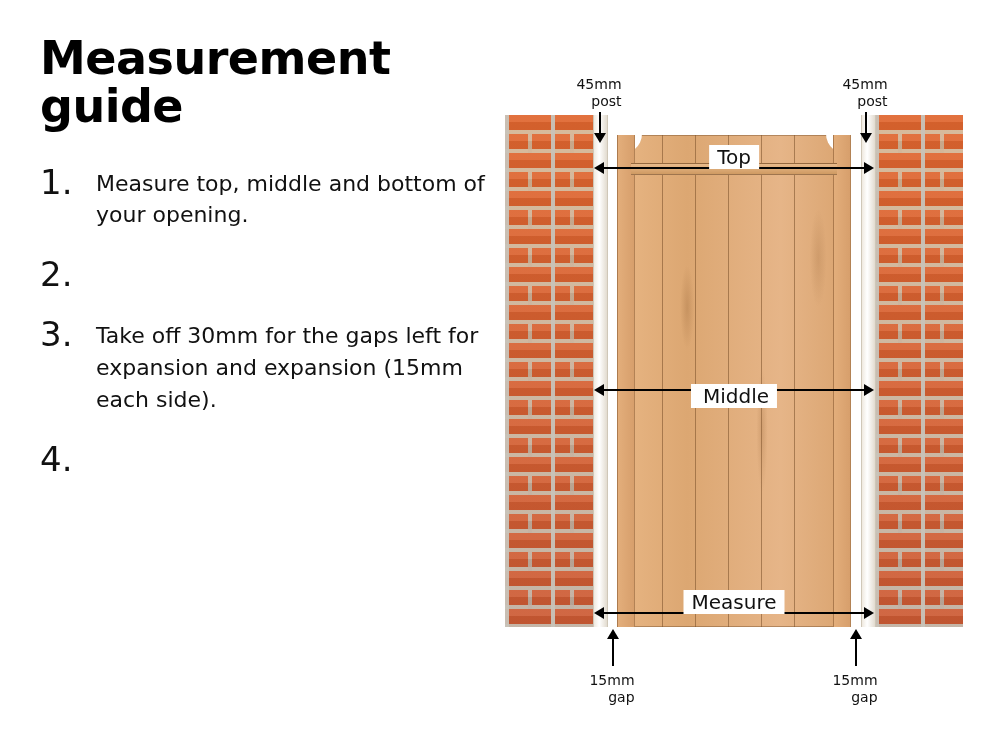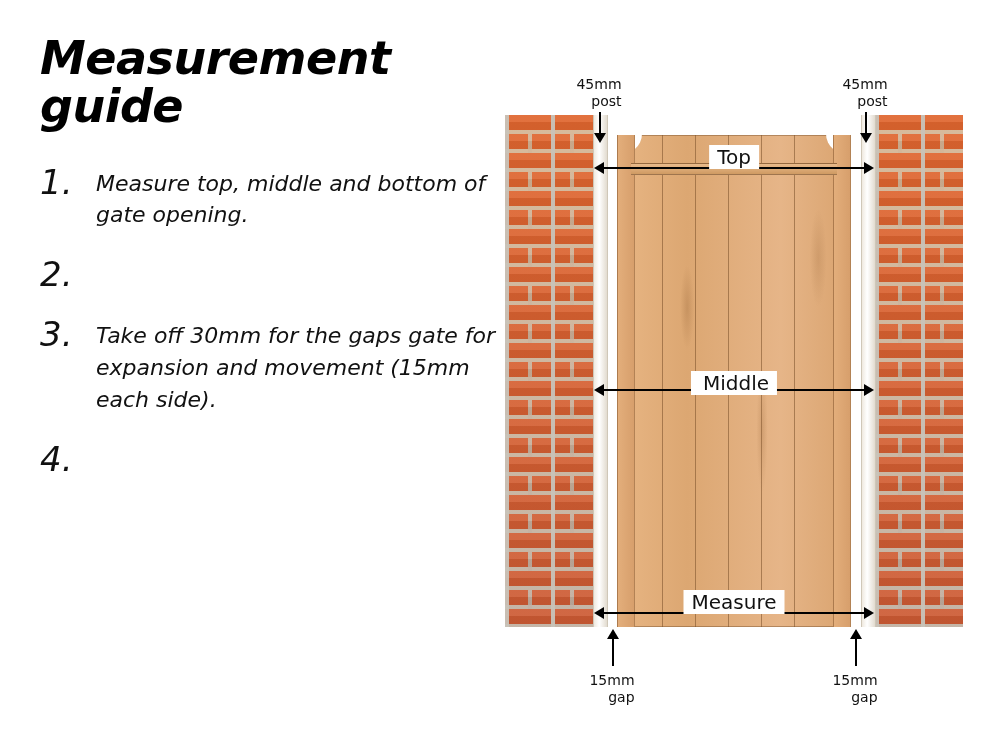--- a/index.html
+++ b/index.html
@@ -15,21 +15,20 @@
     font-family: "DejaVu Sans", "Liberation Sans", sans-serif;
     color: #111111;
   }
 
   
   .left-col {
     position: absolute;
     left: 40px;
     top: 34px;
     width: 470px;
-    font-style: italic;
   }
   .page-title {
     font-size: 46px;
     font-weight: bold;
     letter-spacing: -0.5px;
     margin: 0 0 34px 0;
     line-height: 1.05;
     color: #000;
   }
   .steps {
@@ -256,28 +255,28 @@
 </style>
 </head>
 <body>
 
 <div class="left-col">
   <h1 class="page-title">Measurement guide</h1>
 
   <ol class="steps">
     <li class="step">
       <span class="step-num">1.</span>
-      <span class="step-text">Measure top, middle and bottom of gate opening.</span>
+      <span class="step-text">Measure top, middle and bottom of your opening.</span>
     </li>
     <li class="step">
       <span class="step-num">2.</span>
     </li>
     <li class="step">
       <span class="step-num">3.</span>
-      <span class="step-text">Take off 30mm for the gaps gate for expansion and movement (15mm each side).</span>
+      <span class="step-text">Take off 30mm for the gaps left for expansion and expansion (15mm each side).</span>
     </li>
     <li class="step">
       <span class="step-num">4.</span>
     </li>
   </ol>
 </div>
 
 <div class="illustration">
 
   <div class="brick-wall wall-left">
@@ -331,21 +330,21 @@
     <div class="plank" style="left:144px"></div>
     <div class="plank" style="left:177px"></div>
     <div class="frame-top"></div>
     <div class="wood-grain"></div>
   </div>
 
   <div class="arrow-row" style="left:98px; top:117px; width:262px;"></div>
   <div class="arrow-label" style="left:229px; top:95px;">Top</div>
 
   <div class="arrow-row" style="left:98px; top:339px; width:262px;"></div>
-  <div class="arrow-label" style="left:229px; top:321px;padding-left:12px;">Middle</div>
+  <div class="arrow-label" style="left:229px; top:334px;padding-left:12px;">Middle</div>
 
   <div class="arrow-row" style="left:98px; top:562px; width:262px;"></div>
   <div class="arrow-label" style="left:229px; top:540px;">Measure</div>
 
   <div class="callout" style="left:94px; top:26px;">45mm
 post</div>
   <div class="callout-line down" style="left:94px; top:62px; height:22px;"></div>
 
   <div class="callout" style="left:360px; top:26px;">45mm
 post</div>

